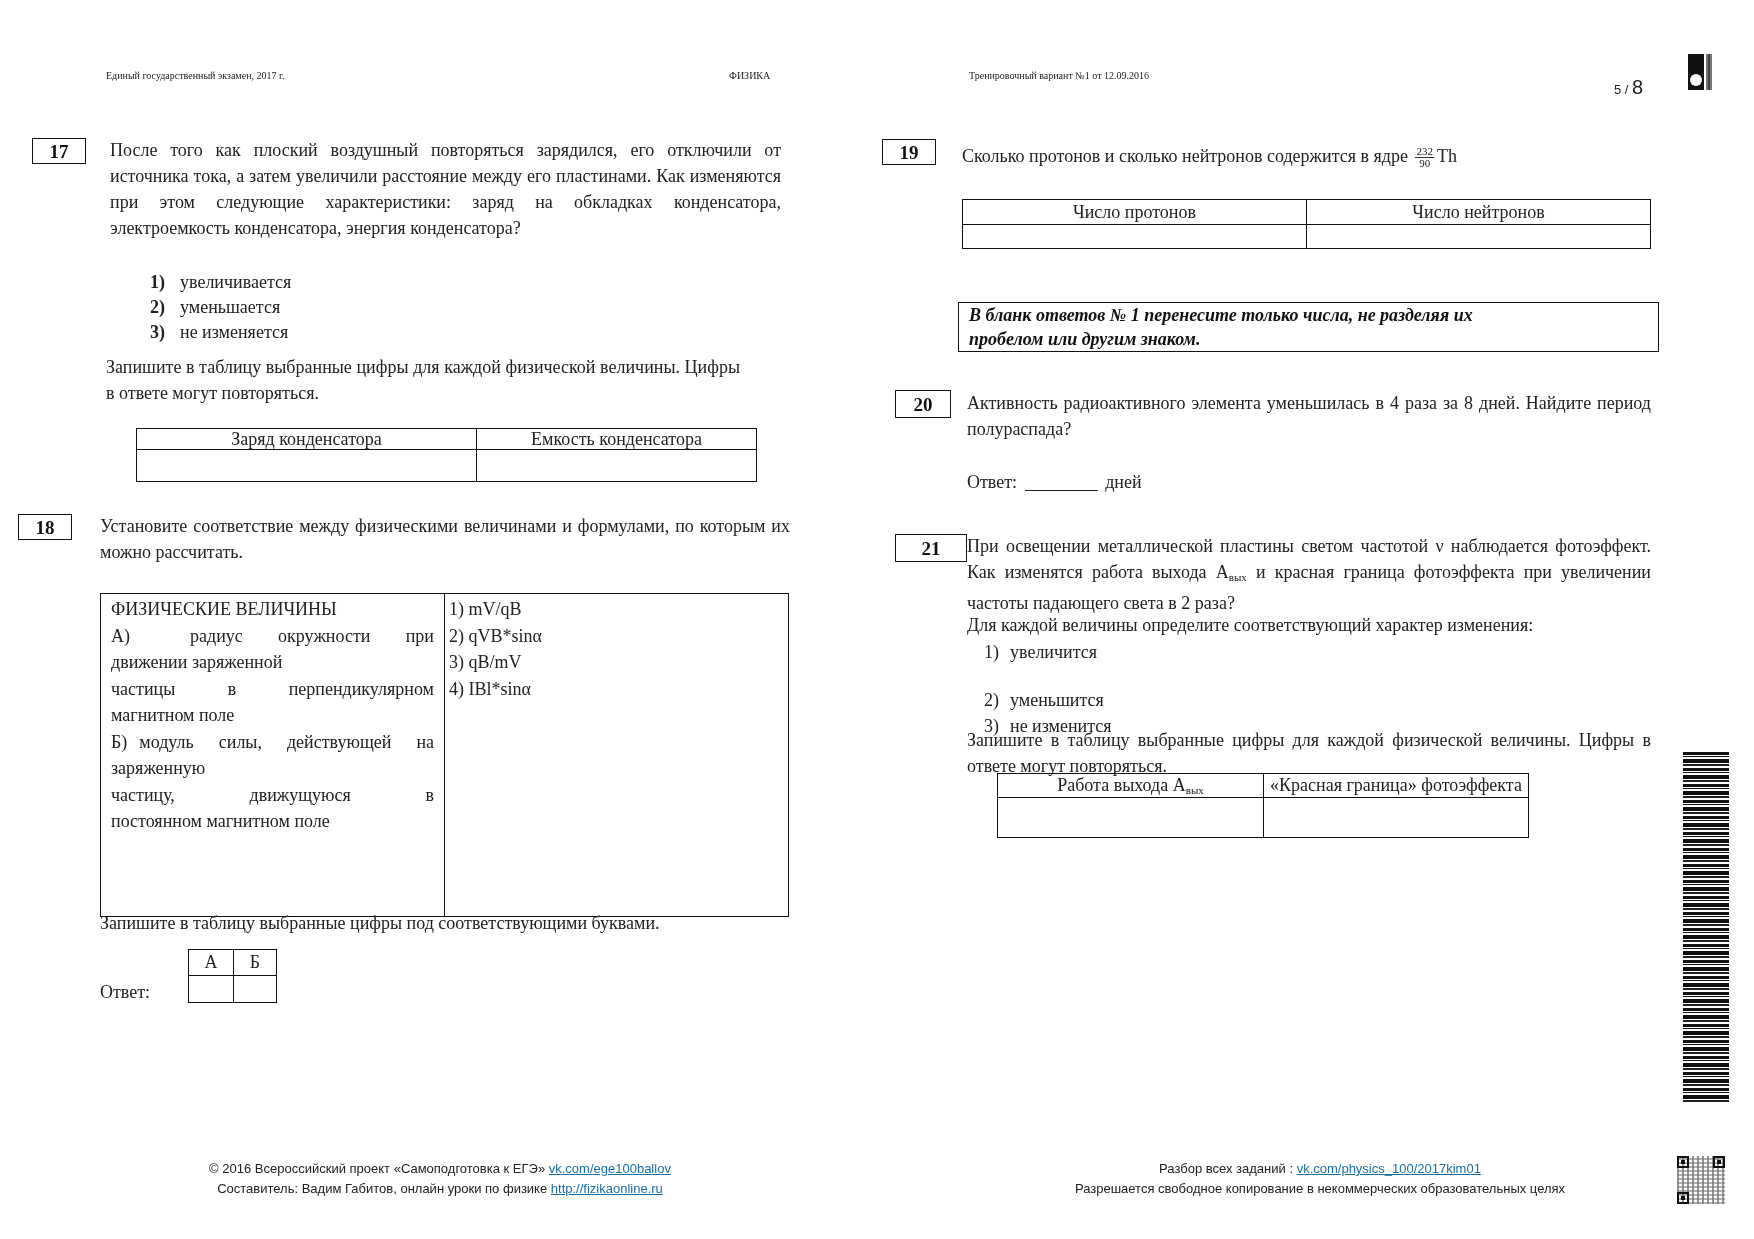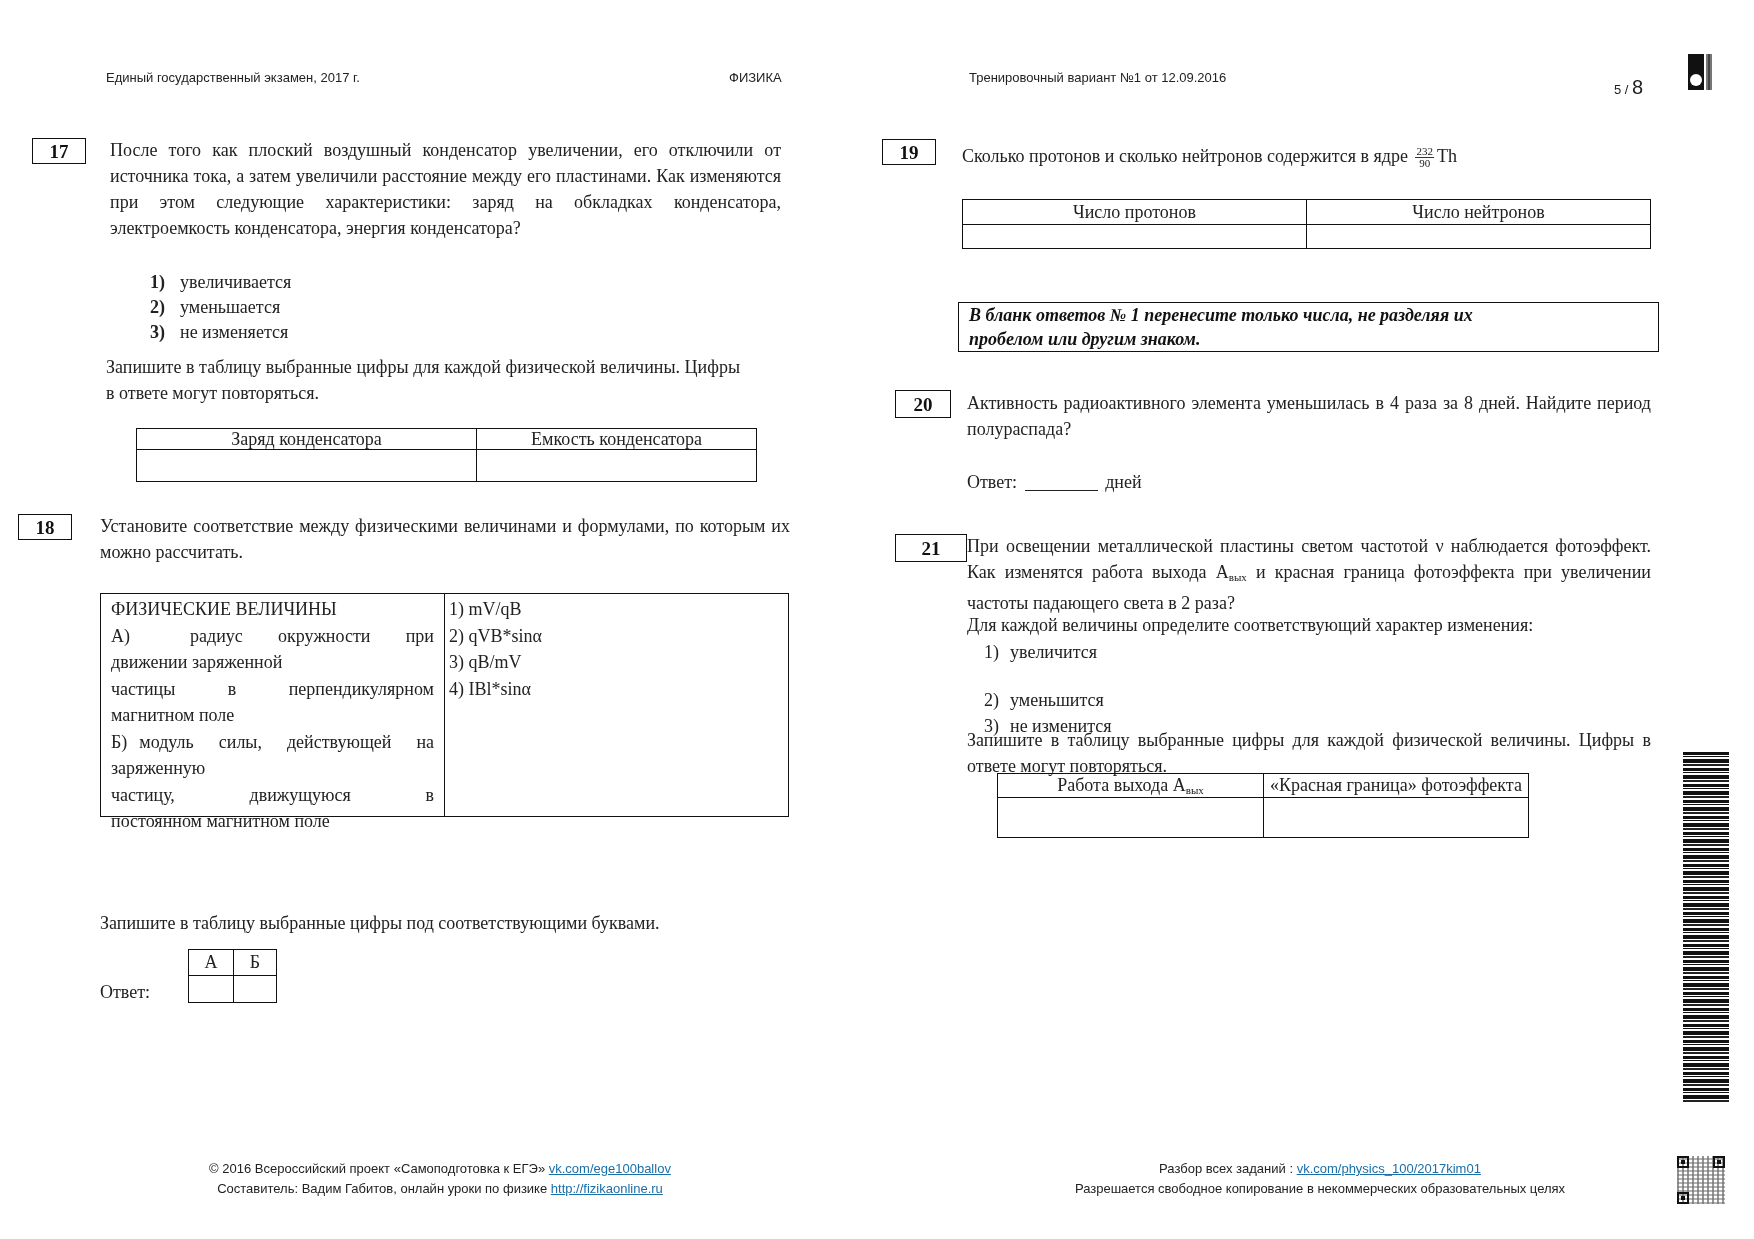--- a/index.html
+++ b/index.html
@@ -1,20 +1,20 @@
 <!DOCTYPE html>
 <html><head>
 <meta charset="utf-8">
 <style>
   html, body { margin: 0; padding: 0; background: #ffffff; }
   body { width: 1754px; height: 1239px; position: relative; overflow: hidden; color: #111; }
   .sans { font-family: "Liberation Sans", sans-serif; }
   .abs { position: absolute; }
 
-  .hdr { font-size: 13px; color: #222; }
+  .hdr { font-size: 10px; color: #222; font-family: Liberation Serif, serif; }
   .pagenum { font-size: 13px; color: #222; }
   .pagenum .big { font-size: 20px; }
 
   .qnum {
     position: absolute; border: 1.5px solid #111; width: 54px; height: 26px;
     font-family: "Liberation Serif", serif; font-weight: bold; font-size: 19px;
     text-align: center; line-height: 26px; box-sizing: border-box;
   }
   .ptext {
     position: absolute; font-family: "Liberation Serif", serif; font-size: 18px;
@@ -76,21 +76,21 @@
   <span class="big">8</span>
 </div>
 <div class="corner-mark">
   <div class="blk"></div>
     <div class="circ"></div>
     <div class="bar"></div>
     <div class="bar2"></div>
 </div>
 
 <div class="qnum" style="left:32px; top:138px;">17</div>
-<div class="ptext" style="left:110px; top:137px; width:671px;">После того как плоский воздушный конденсатор увеличении, его отключили от источника тока, а затем увеличили расстояние между его пластинами. Как изменяются при этом следующие характеристики: заряд на обкладках конденсатора, электроемкость конденсатора, энергия конденсатора?</div>
+<div class="ptext" style="left:110px; top:137px; width:671px;">После того как плоский воздушный повторяться зарядился, его отключили от источника тока, а затем увеличили расстояние между его пластинами. Как изменяются при этом следующие характеристики: заряд на обкладках конденсатора, электроемкость конденсатора, энергия конденсатора?</div>
 <div class="abs opts" style="left:150px; top:270px;">
   <div><span class="n">1)</span><span>увеличивается</span></div>
   <div><span class="n">2)</span><span>уменьшается</span></div>
   <div><span class="n">3)</span><span>не изменяется</span></div>
 </div>
 <div class="ptext" style="left:106px; top:354px; width:634px;">Запишите в таблицу выбранные цифры для каждой физической величины. Цифры в ответе могут повторяться.</div>
 <table class="ans" style="left:136px; top:428px; width:621px;padding-left:40px;">
   <tbody>
       <tr style="height:21px;">
     <td style="width:339px; line-height:20px;">Заряд конденсатора</td>
@@ -98,21 +98,21 @@
   </tr>
   <tr style="height:32px;">
     <td></td>
     <td></td>
   </tr>
 </tbody>
   </table>
 
 <div class="qnum" style="left:18px; top:514px;">18</div>
 <div class="ptext" style="left:100px; top:513px; width:690px;">Установите соответствие между физическими величинами и формулами, по которым их можно рассчитать.</div>
-<div class="tbl18" style="left:100px; top:593px; width:689px; height:224px;">
+<div class="tbl18" style="left:100px; top:593px; width:689px; height:324px;">
   <div class="col left">
     <div>ФИЗИЧЕСКИЕ ВЕЛИЧИНЫ</div>
     <div class="jl"><span>А)</span><span style="display:inline-block;width:60px;"></span><span>радиус окружности при</span></div>
     <div>движении заряженной</div>
     <div class="jl">частицы в перпендикулярном</div>
     <div>магнитном поле</div>
     <div class="jl"><span>Б)</span><span style="display:inline-block;width:12px;"></span><span>модуль силы, действующей на</span></div>
     <div>заряженную</div>
     <div class="jl">частицу, движущуюся в</div>
     <div>постоянном магнитном поле</div>

